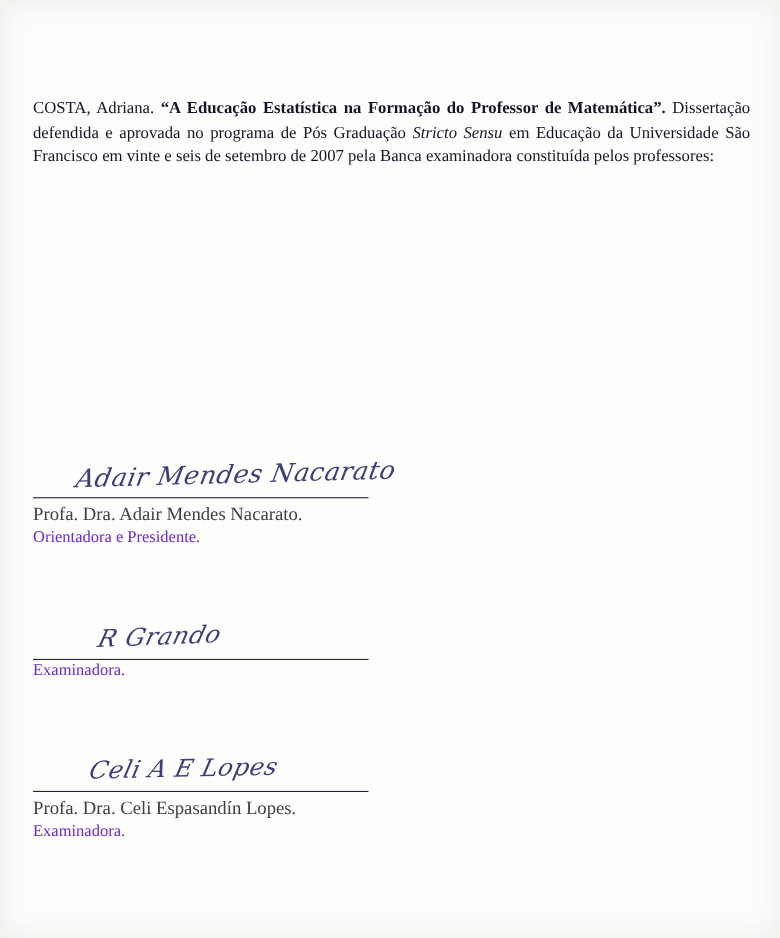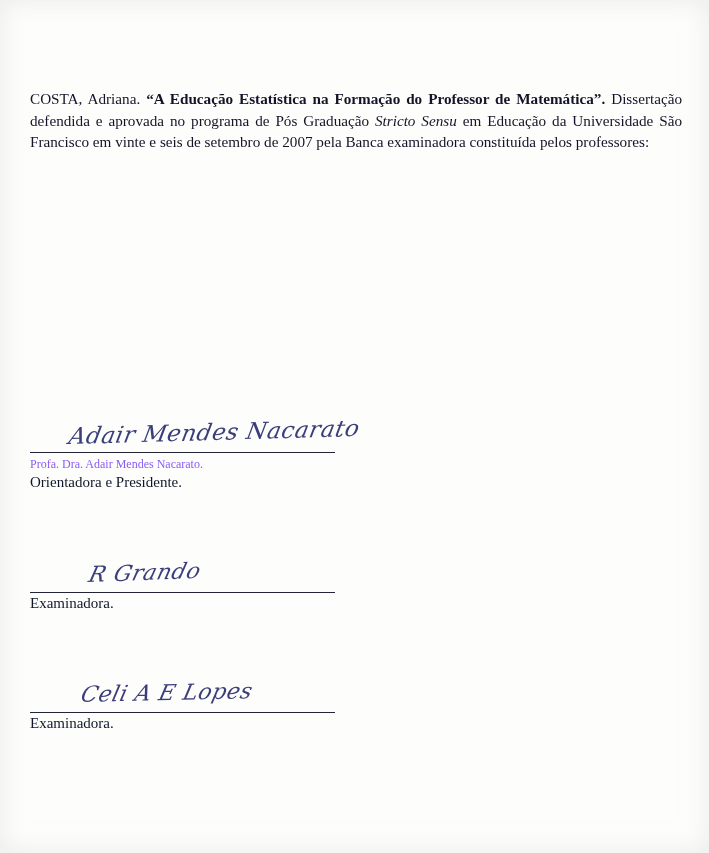--- a/index.html
+++ b/index.html
@@ -90,30 +90,30 @@
   }
   .sig-rule {
     position: absolute;
     left: 0;
     bottom: 0;
     width: 305px;
     height: 1px;
     background: #23233a;
   }
   .sig-name {
-    font-size: 12px;
+    font-size: 17px;
     line-height: 1.36;
     margin: 3px 0 0 0;
-    color: #8b5cf6;
+    color: #404040;
   }
   .sig-role {
     font-size: 15px;
     line-height: 1.36;
     margin: 0;
-    color: #0f172a;
+    color: #6d28d9;
   }
 </style>
 </head>
 <body>
 
 <div class="page">
 
   <div class="doc-body">
     <p class="abstract-para"><span>COSTA, Adriana.</span> <span class="bold">“A Educação Estatística na Formação do Professor de Matemática”.</span><span> Dissertação defendida e aprovada no programa de Pós Graduação </span><span class="ital">Stricto Sensu</span><span> em Educação da Universidade São Francisco em vinte e seis de setembro de 2007 pela Banca examinadora constituída pelos professores:</span></p>
   </div>
@@ -135,17 +135,18 @@
         <span class="sig-rule"></span>
       </div>
       <p class="sig-role">Examinadora.</p>
     </div>
 
     <div class="sig-block">
       <div class="sig-area">
         <span class="sig-script s3">Celi A E Lopes</span>
         <span class="sig-rule"></span>
       </div>
+      <p class="sig-name">Profa. Dra. Celi Espasandín Lopes.</p>
       <p class="sig-role">Examinadora.</p>
     </div>
 
   </div>
 </div>
 
 </body></html>

